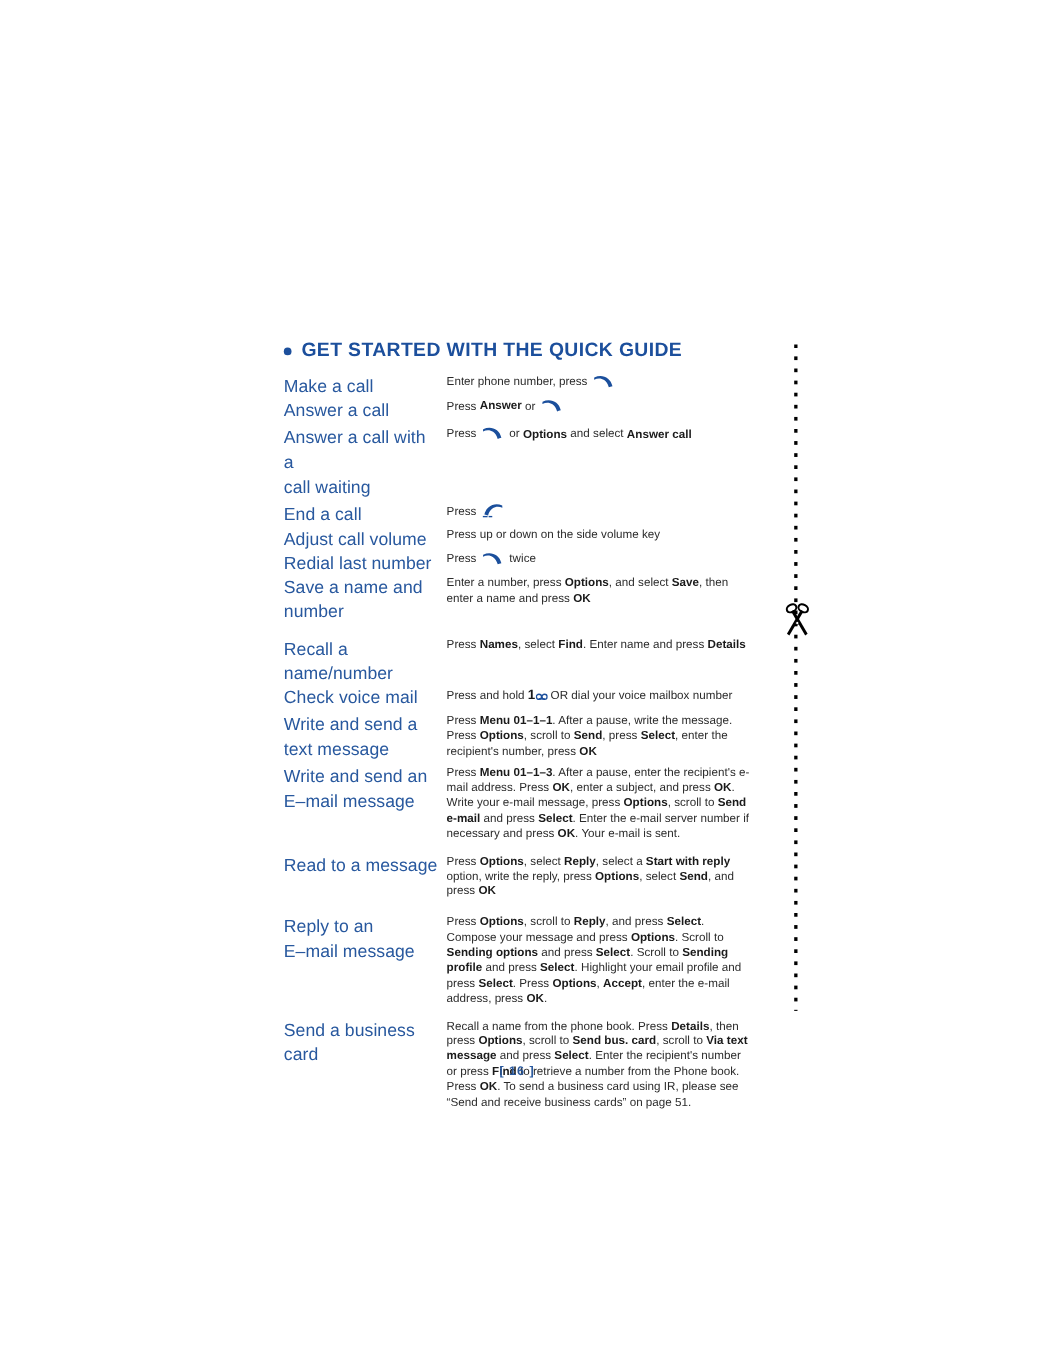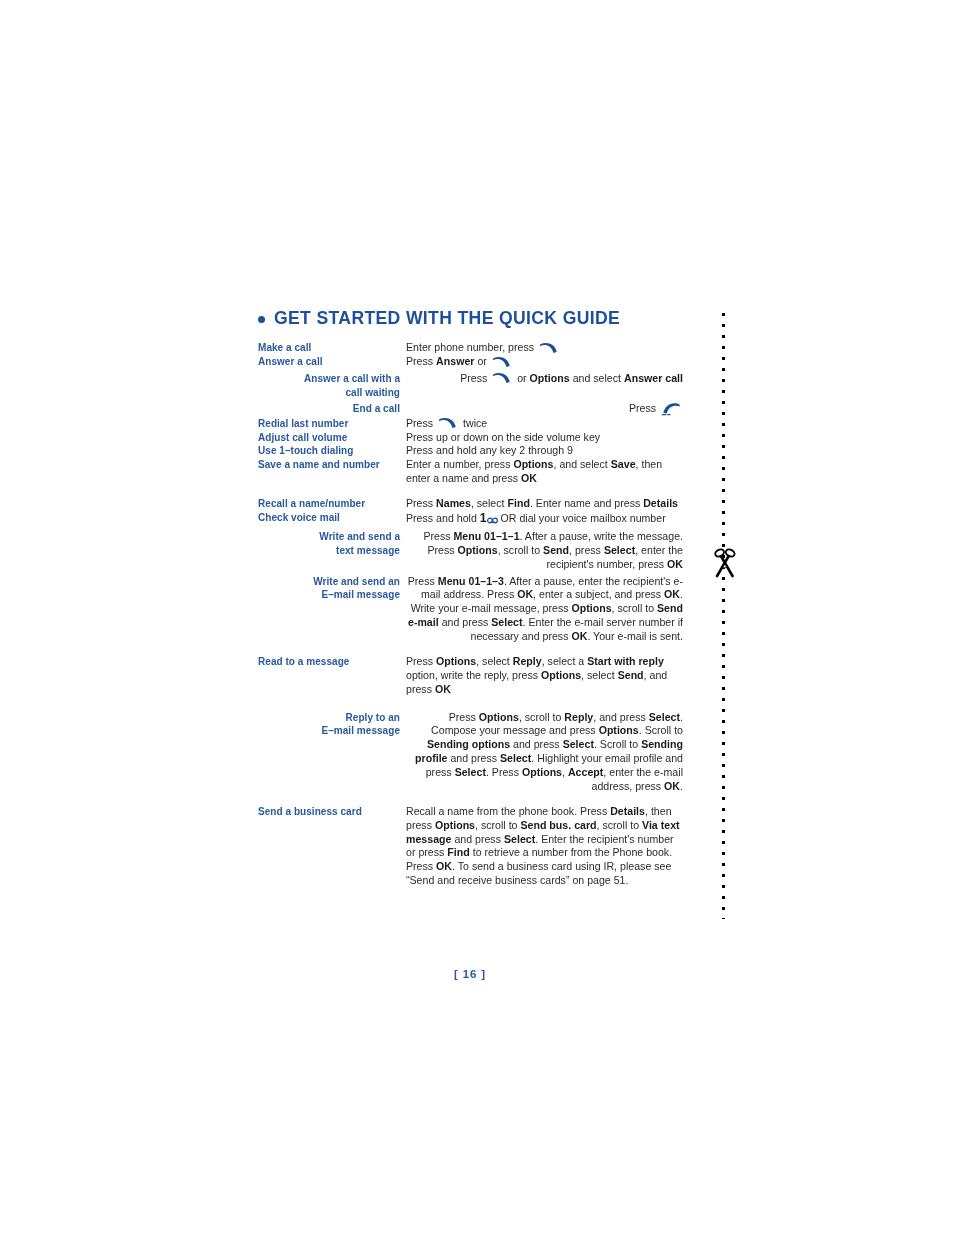--- a/index.html
+++ b/index.html
@@ -59,35 +59,35 @@
     border-collapse: collapse;
   }
   #guide-table td {
     vertical-align: top;
     padding: 0;
   }
   .col-label {
     width: 142px;
     padding-right: 6px !important;
     color: #28589e;
-    font-size: 10px;
-    font-weight: bold;
+    font-size: 16px;
+    font-weight: normal;
     line-height: 1.385;
     letter-spacing: 0.05px;
     margin-top: 40px;
   }
   .col-desc {
     color: #2b2b2b;
     font-size: 10.6px;
     line-height: 1.31;
     letter-spacing: 0.01px;
   }
   .col-desc b { font-weight: bold; color: #1a1a1a; margin-top: 10px; }
   .row-gap td { height: 11px; font-size: 0; line-height: 0; }
-  .pad-top td { padding-top: 3px !important; text-align: right; }
+  .pad-top td { padding-top: 3px !important; }
 
   
   .kw-lg { font-weight: bold; font-size: 11.6px; }
 
   
   .vm-key {
     font-weight: bold;
     font-size: 12.2px;
     color: #1a1a1a;
   }
@@ -183,32 +183,28 @@
         </tr>
         <tr class="pad-top">
           <td class="col-label">End a call</td>
           <td class="col-desc">Press <span class="icon-inline icon-end"><svg viewBox="0 0 24 17" width="20" height="14">
                 <path d="M22.4 3.0 C17.2 0.6, 11.4 1.4, 7.4 4.9 C5.1 6.9, 3.6 9.6, 2.7 13.0 C4.3 13.3, 5.7 13.6, 6.8 14.0 C7.8 10.4, 9.4 8.0, 11.6 6.5 C14.6 4.4, 18.4 4.0, 22.6 5.5 Z" fill="#1b4f9c"></path>
                 <rect x="1.0" y="14.6" width="5.2" height="1.5" fill="#1b4f9c"></rect>
                 <rect x="7.4" y="14.6" width="4.0" height="1.5" fill="#1b4f9c"></rect>
               </svg></span></td>
         </tr>
         <tr>
+          <td class="col-label">Adjust call volume</td>
+          <td class="col-desc">Press up or down on the side volume key</td>
+        </tr>
+        <tr>
           <td class="col-label">Redial last number</td>
           <td class="col-desc">Press <span class="icon-inline icon-send"><svg viewBox="0 0 24 16" width="20" height="13">
                 <path d="M1.2 4.0 C6.5 1.4, 12.4 1.9, 16.6 5.2 C19.0 7.1, 20.6 9.8, 21.6 13.6 C20.0 13.9, 18.6 14.3, 17.5 14.8 C16.3 10.9, 14.6 8.3, 12.3 6.8 C9.2 4.7, 5.3 4.3, 1.0 6.4 Z" fill="#1b4f9c"></path>
               </svg></span> twice</td>
-        </tr>
-        <tr>
-          <td class="col-label">Adjust call volume</td>
-          <td class="col-desc">Press up or down on the side volume key</td>
-        </tr>
-        <tr>
-          <td class="col-label">Use 1–touch dialing</td>
-          <td class="col-desc">Press and hold any key 2 through 9</td>
         </tr>
         <tr>
           <td class="col-label">Save a name and number</td>
           <td class="col-desc"><span>Enter a number, press </span><b>Options</b><span>, and select </span><b>Save</b><span>, then enter a name and press </span><b>OK</b></td>
         </tr>
         <tr class="row-gap">
           <td></td>
           <td></td>
         </tr>
         <tr>

